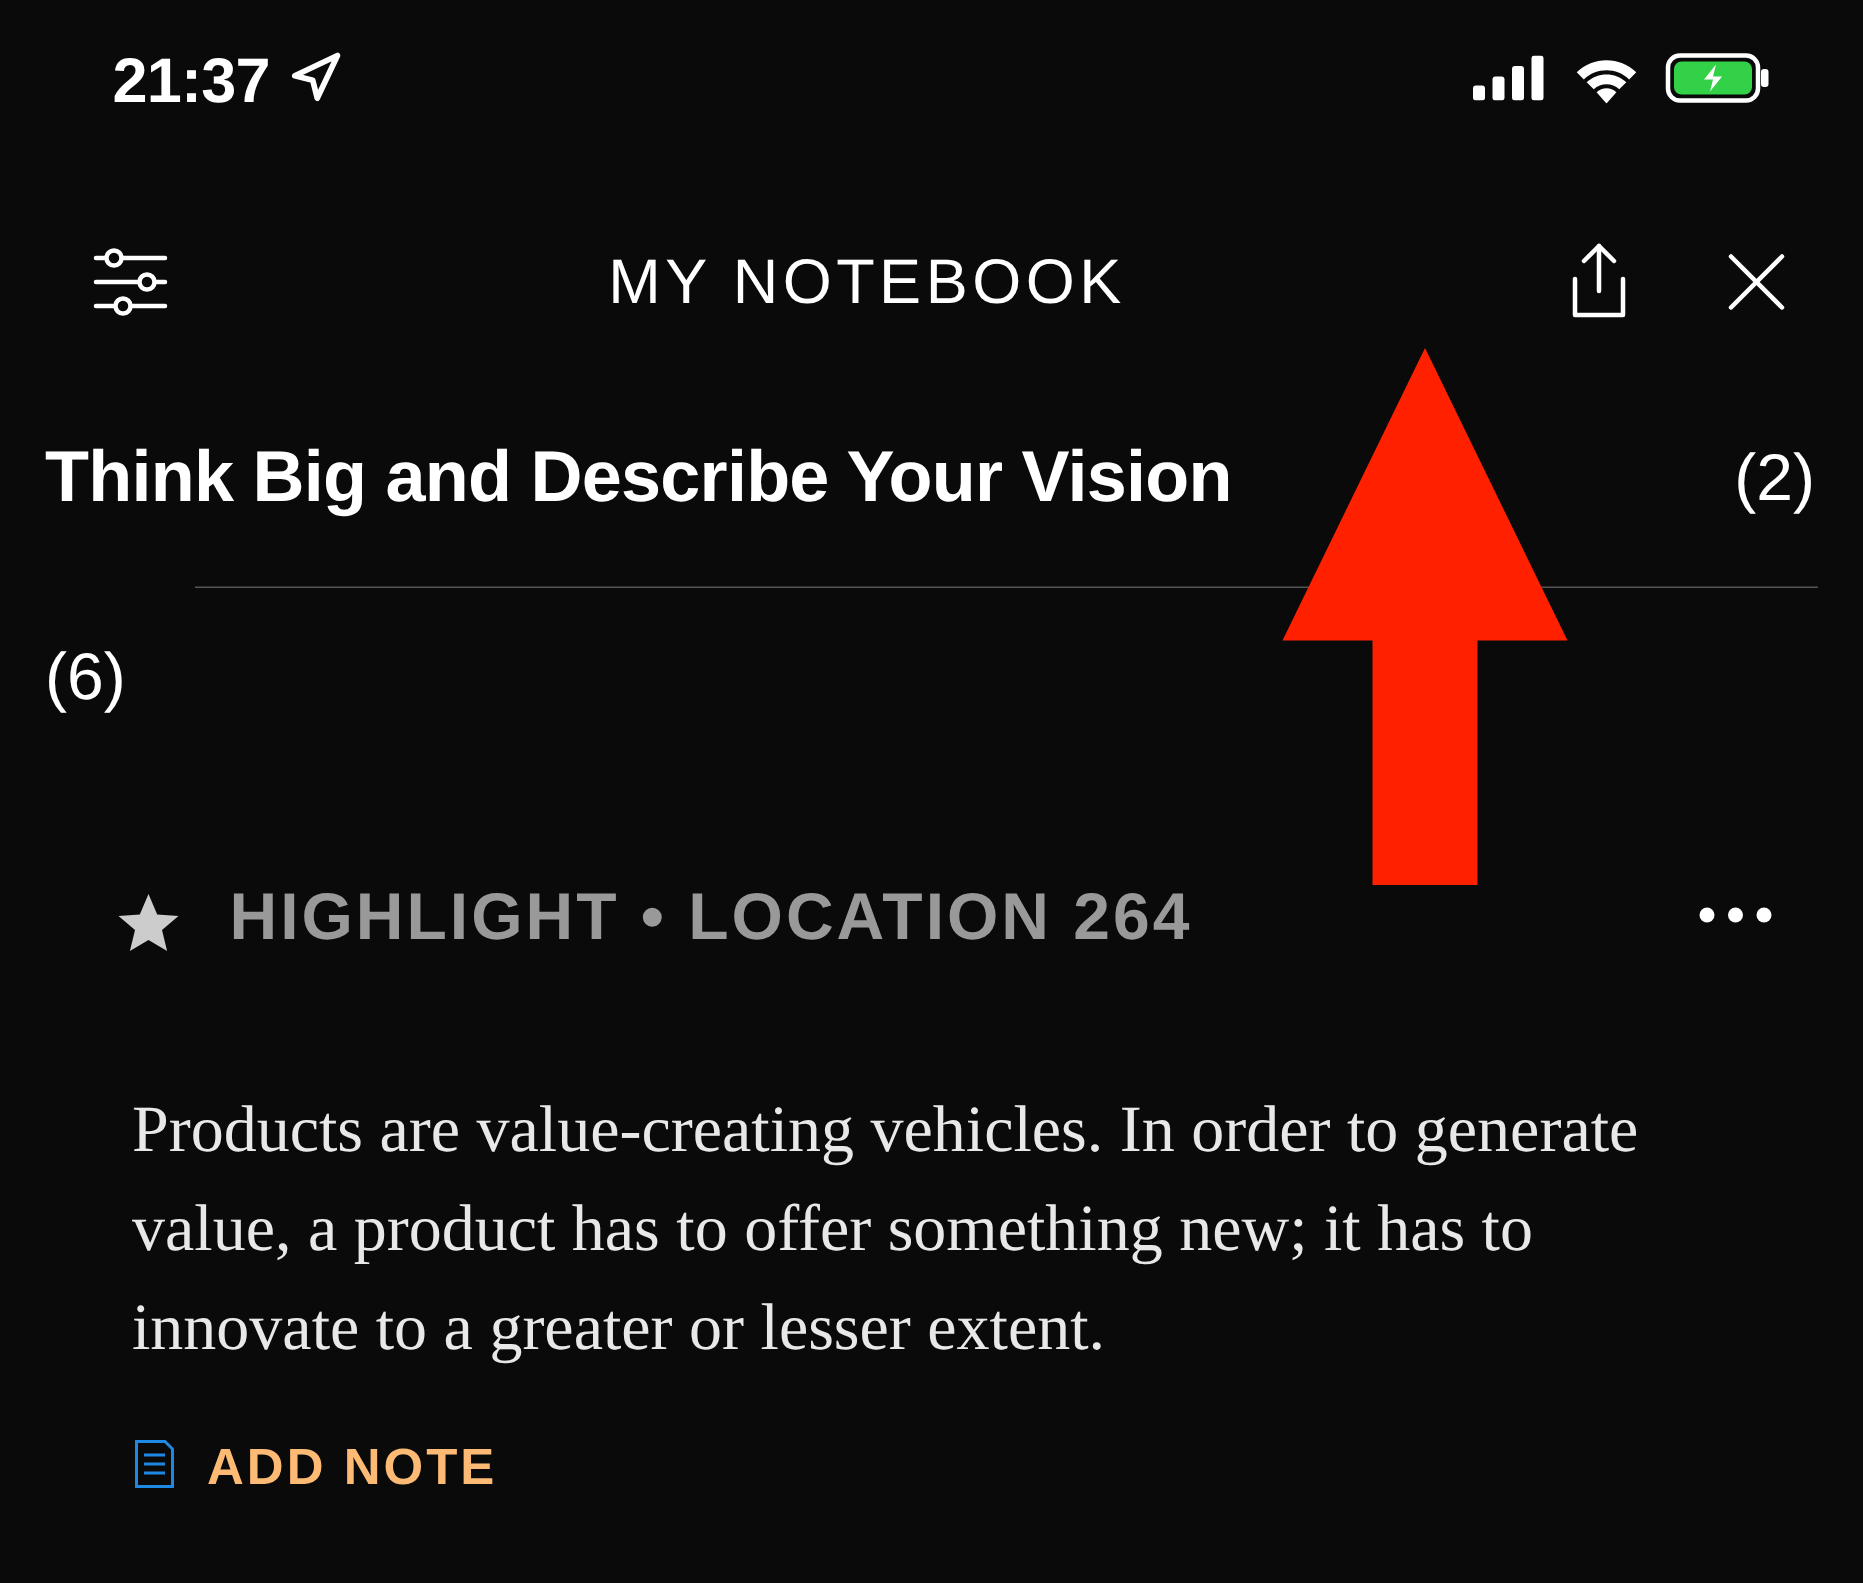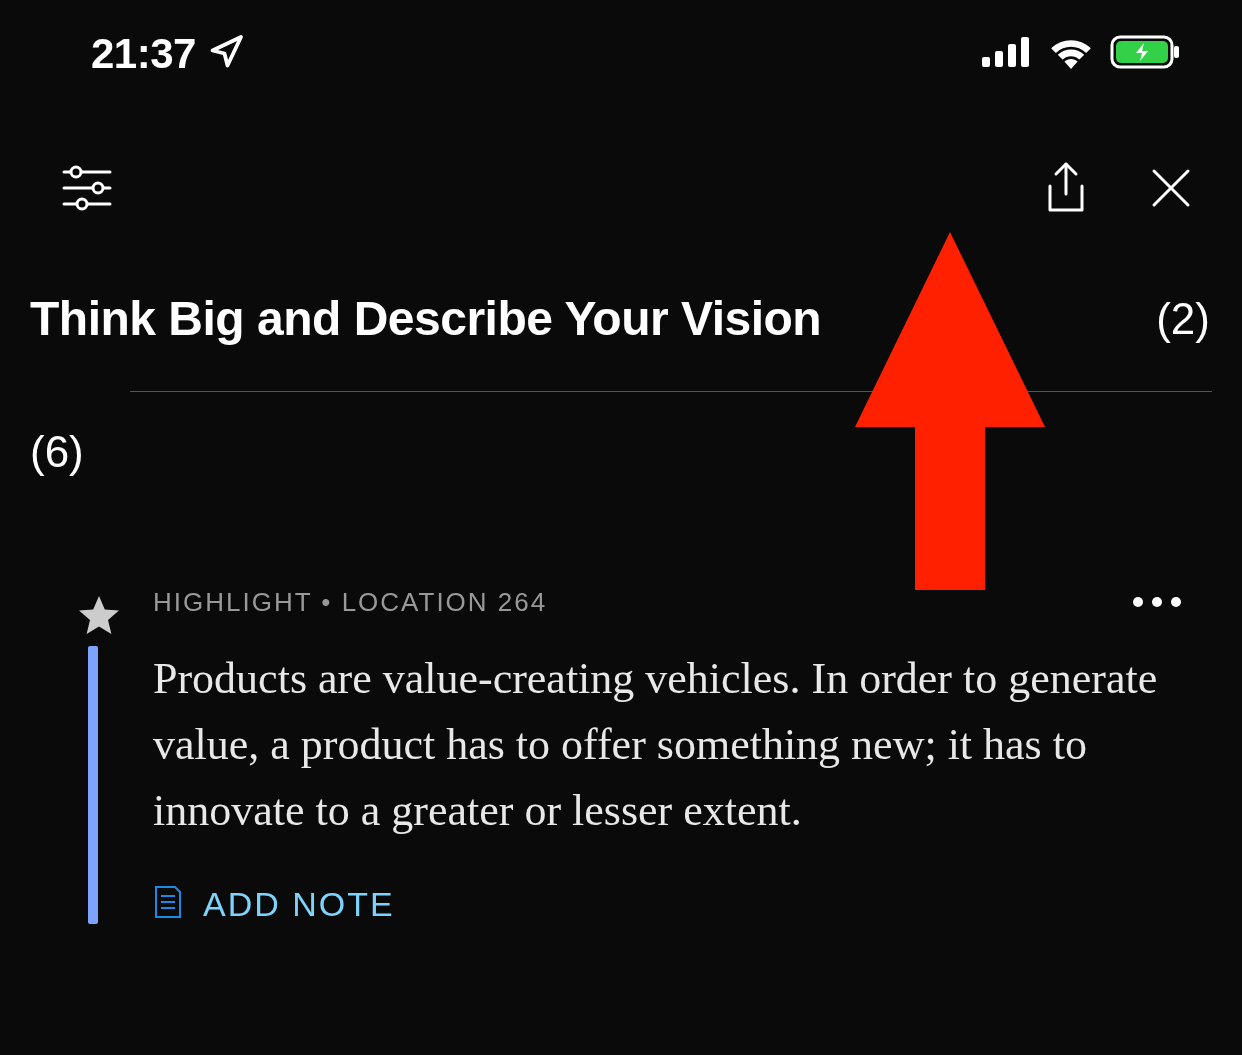--- a/index.html
+++ b/index.html
@@ -18,21 +18,20 @@
       position: relative;
     }
     
     
     .status-bar {
       display: flex;
       justify-content: space-between;
       align-items: center;
       padding: 28px 60px 20px 75px;
       height: 100px;
-      margin-left: 16px;
     }
     
     .status-left {
       display: flex;
       align-items: center;
       gap: 12px;
     }
     
     .status-time {
       font-size: 42px;
@@ -125,34 +124,35 @@
     }
     
     .highlight-meta-row {
       display: flex;
       justify-content: space-between;
       align-items: center;
       margin-bottom: 28px;
     }
     
     .highlight-meta {
-      font-size: 26px;
-      font-weight: 400;
+      font-size: 44px;
+      font-weight: 700;
       color: #999;
       letter-spacing: 2px;
     }
     
     .highlight-more {
       cursor: pointer;
     }
     
     .highlight-body {
       display: flex;
       gap: 55px;
       margin-left: -65px;
+      flex-direction: column;
     }
     
     .highlight-bar {
       width: 10px;
       background-color: #7da3ff;
       border-radius: 2px;
       flex-shrink: 0;
     }
     
     .highlight-text-area {
@@ -169,22 +169,22 @@
     
     .add-note-row {
       display: flex;
       align-items: center;
       gap: 20px;
       cursor: pointer;
     }
     
     .add-note-label {
       font-size: 34px;
-      font-weight: 400;
-      color: #7dd3fc;
+      font-weight: 700;
+      color: #fdba74;
       letter-spacing: 2px;
     }
     
     
     .arrow-overlay {
       position: absolute;
       left: 850px;
       top: 232px;
       pointer-events: none;
       z-index: 100;
@@ -233,20 +233,21 @@
   <button class="icon-btn">
     <svg width="54" height="48" viewBox="0 0 54 48" fill="none" stroke="#ffffff" stroke-width="3" stroke-linecap="round">
       <line x1="4" y1="8" x2="50" y2="8"></line>
       <circle cx="16" cy="8" r="5" fill="#0a0a0a"></circle>
       <line x1="4" y1="24" x2="50" y2="24"></line>
       <circle cx="38" cy="24" r="5" fill="#0a0a0a"></circle>
       <line x1="4" y1="40" x2="50" y2="40"></line>
       <circle cx="22" cy="40" r="5" fill="#0a0a0a"></circle>
     </svg>
   </button>
+  <div class="header-title">MY NOTEBOOK</div>
   <div class="header-actions">
     <button class="icon-btn">
       <svg width="48" height="56" viewBox="0 0 48 56" fill="none" stroke="#ffffff" stroke-width="3" stroke-linecap="round" stroke-linejoin="round">
         <path d="M24 4 L24 34"></path>
         <path d="M14 14 L24 4 L34 14"></path>
         <path d="M8 26 L8 50 L40 50 L40 26"></path>
       </svg>
     </button>
     <button class="icon-btn">
       <svg width="42" height="42" viewBox="0 0 42 42" fill="none" stroke="#ffffff" stroke-width="3" stroke-linecap="round">

